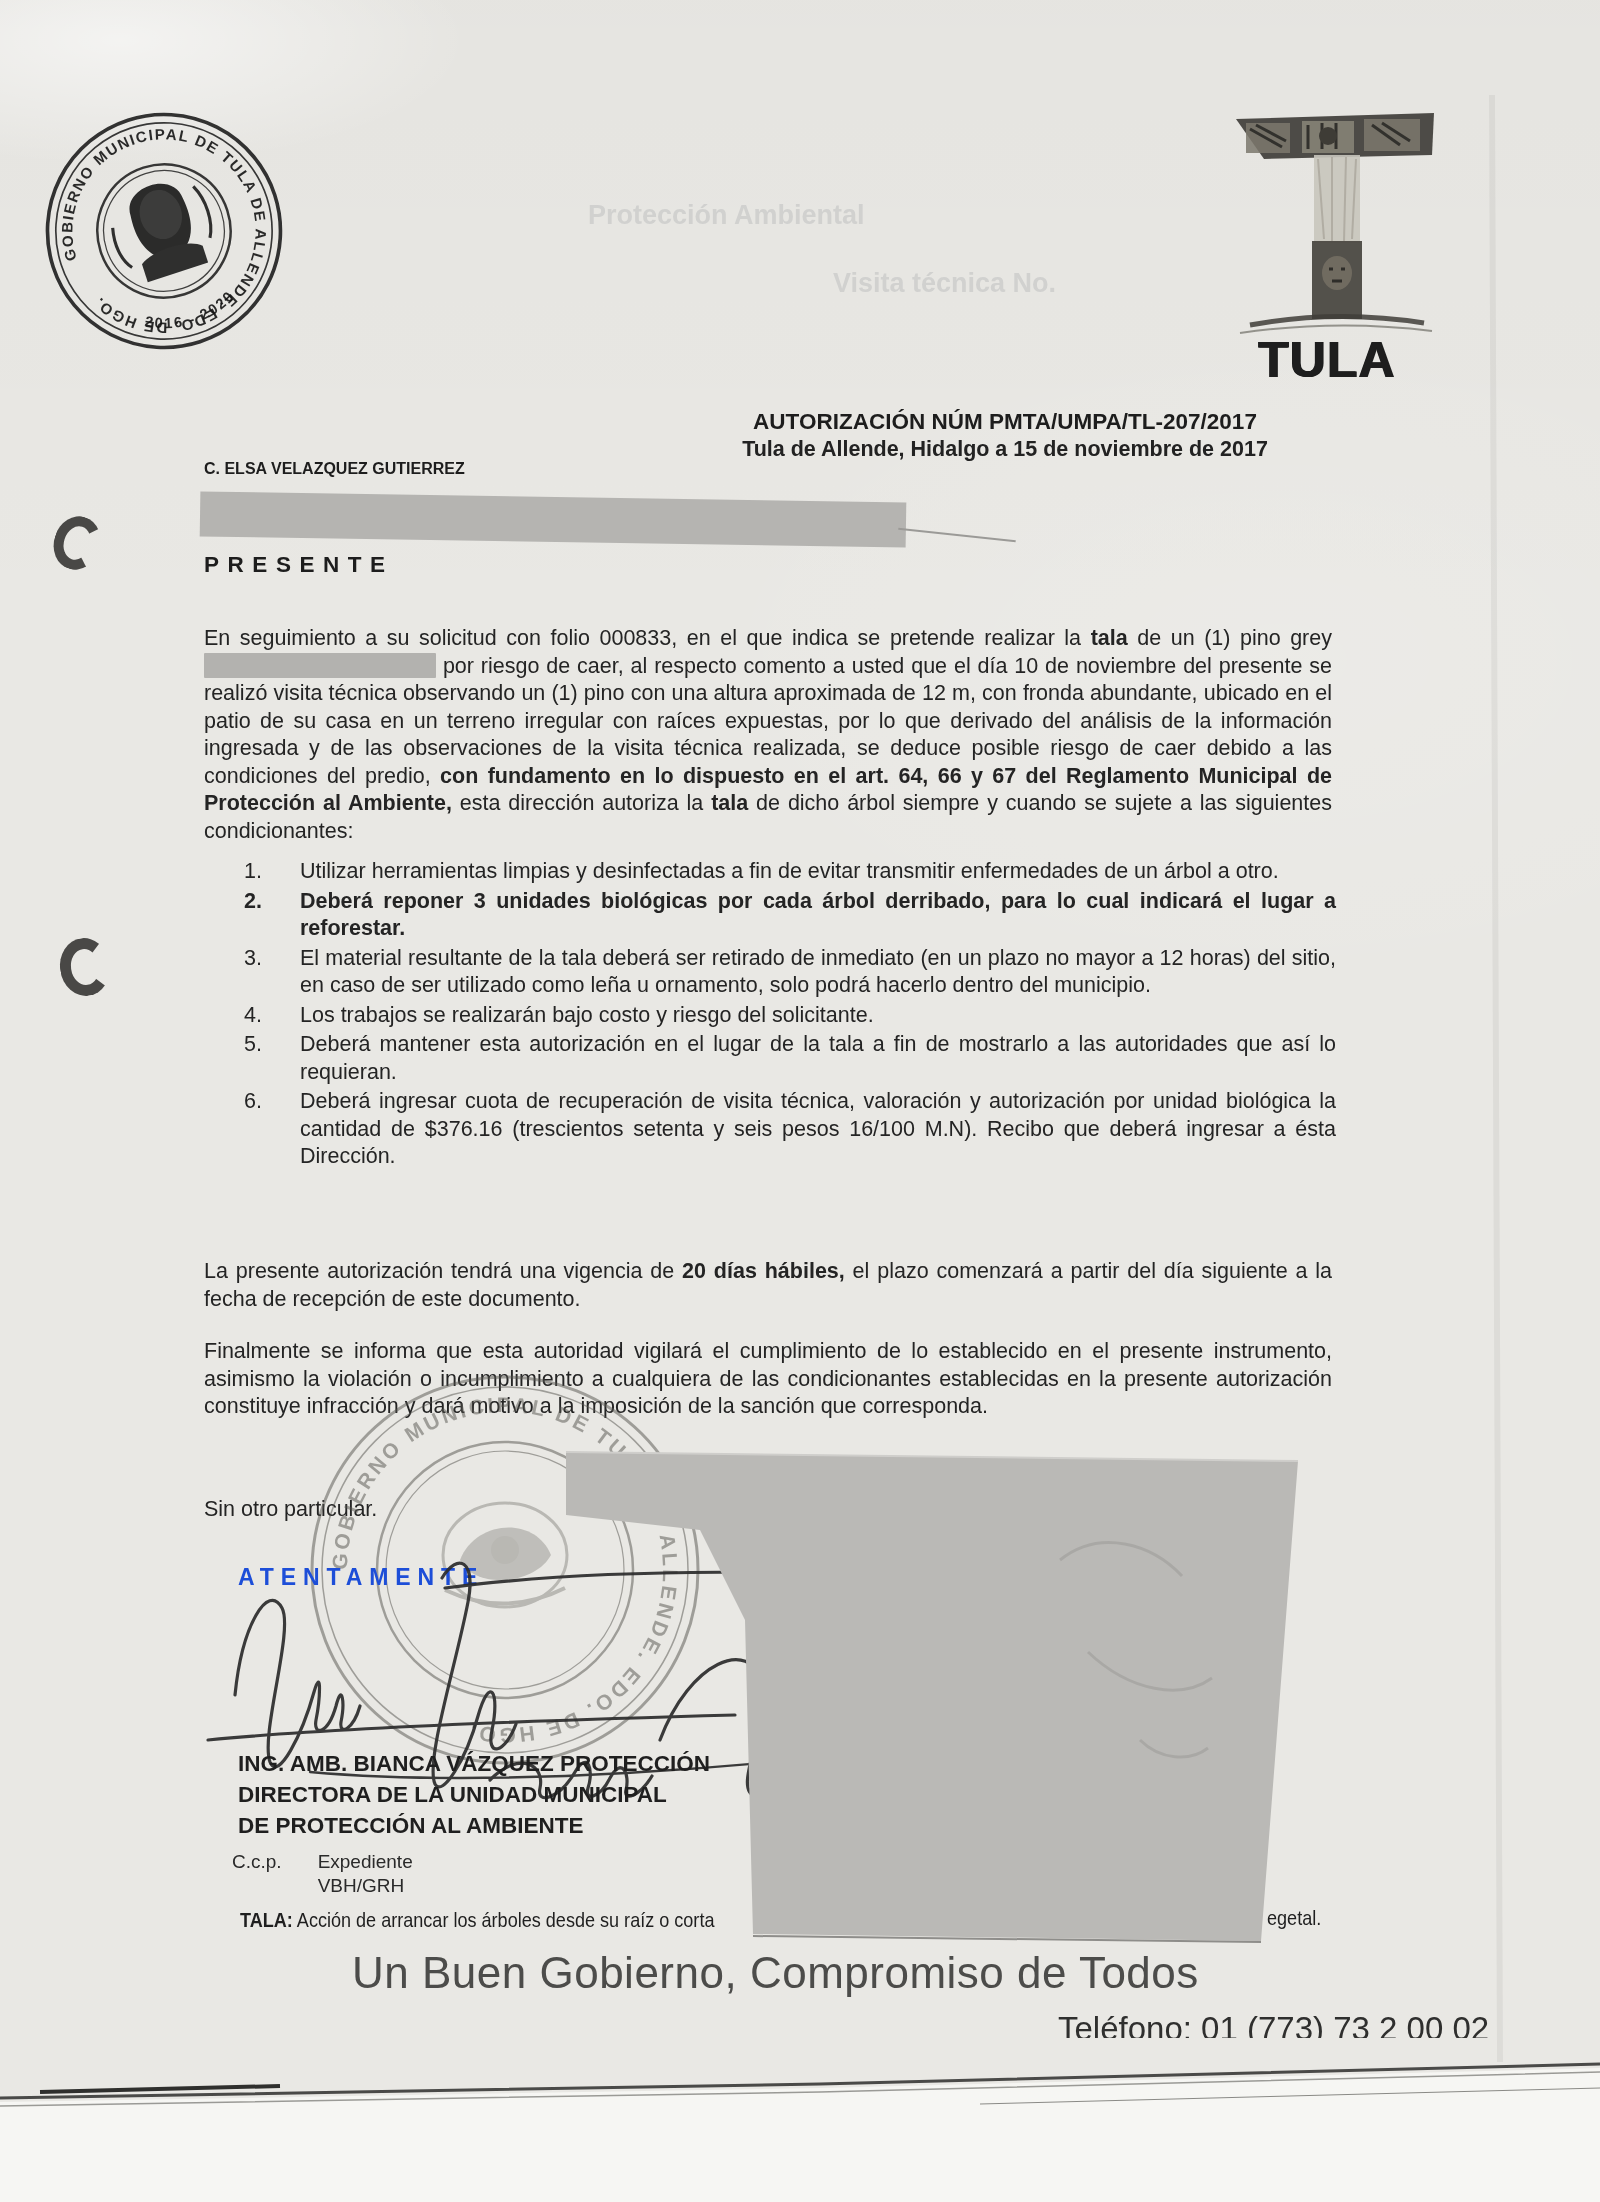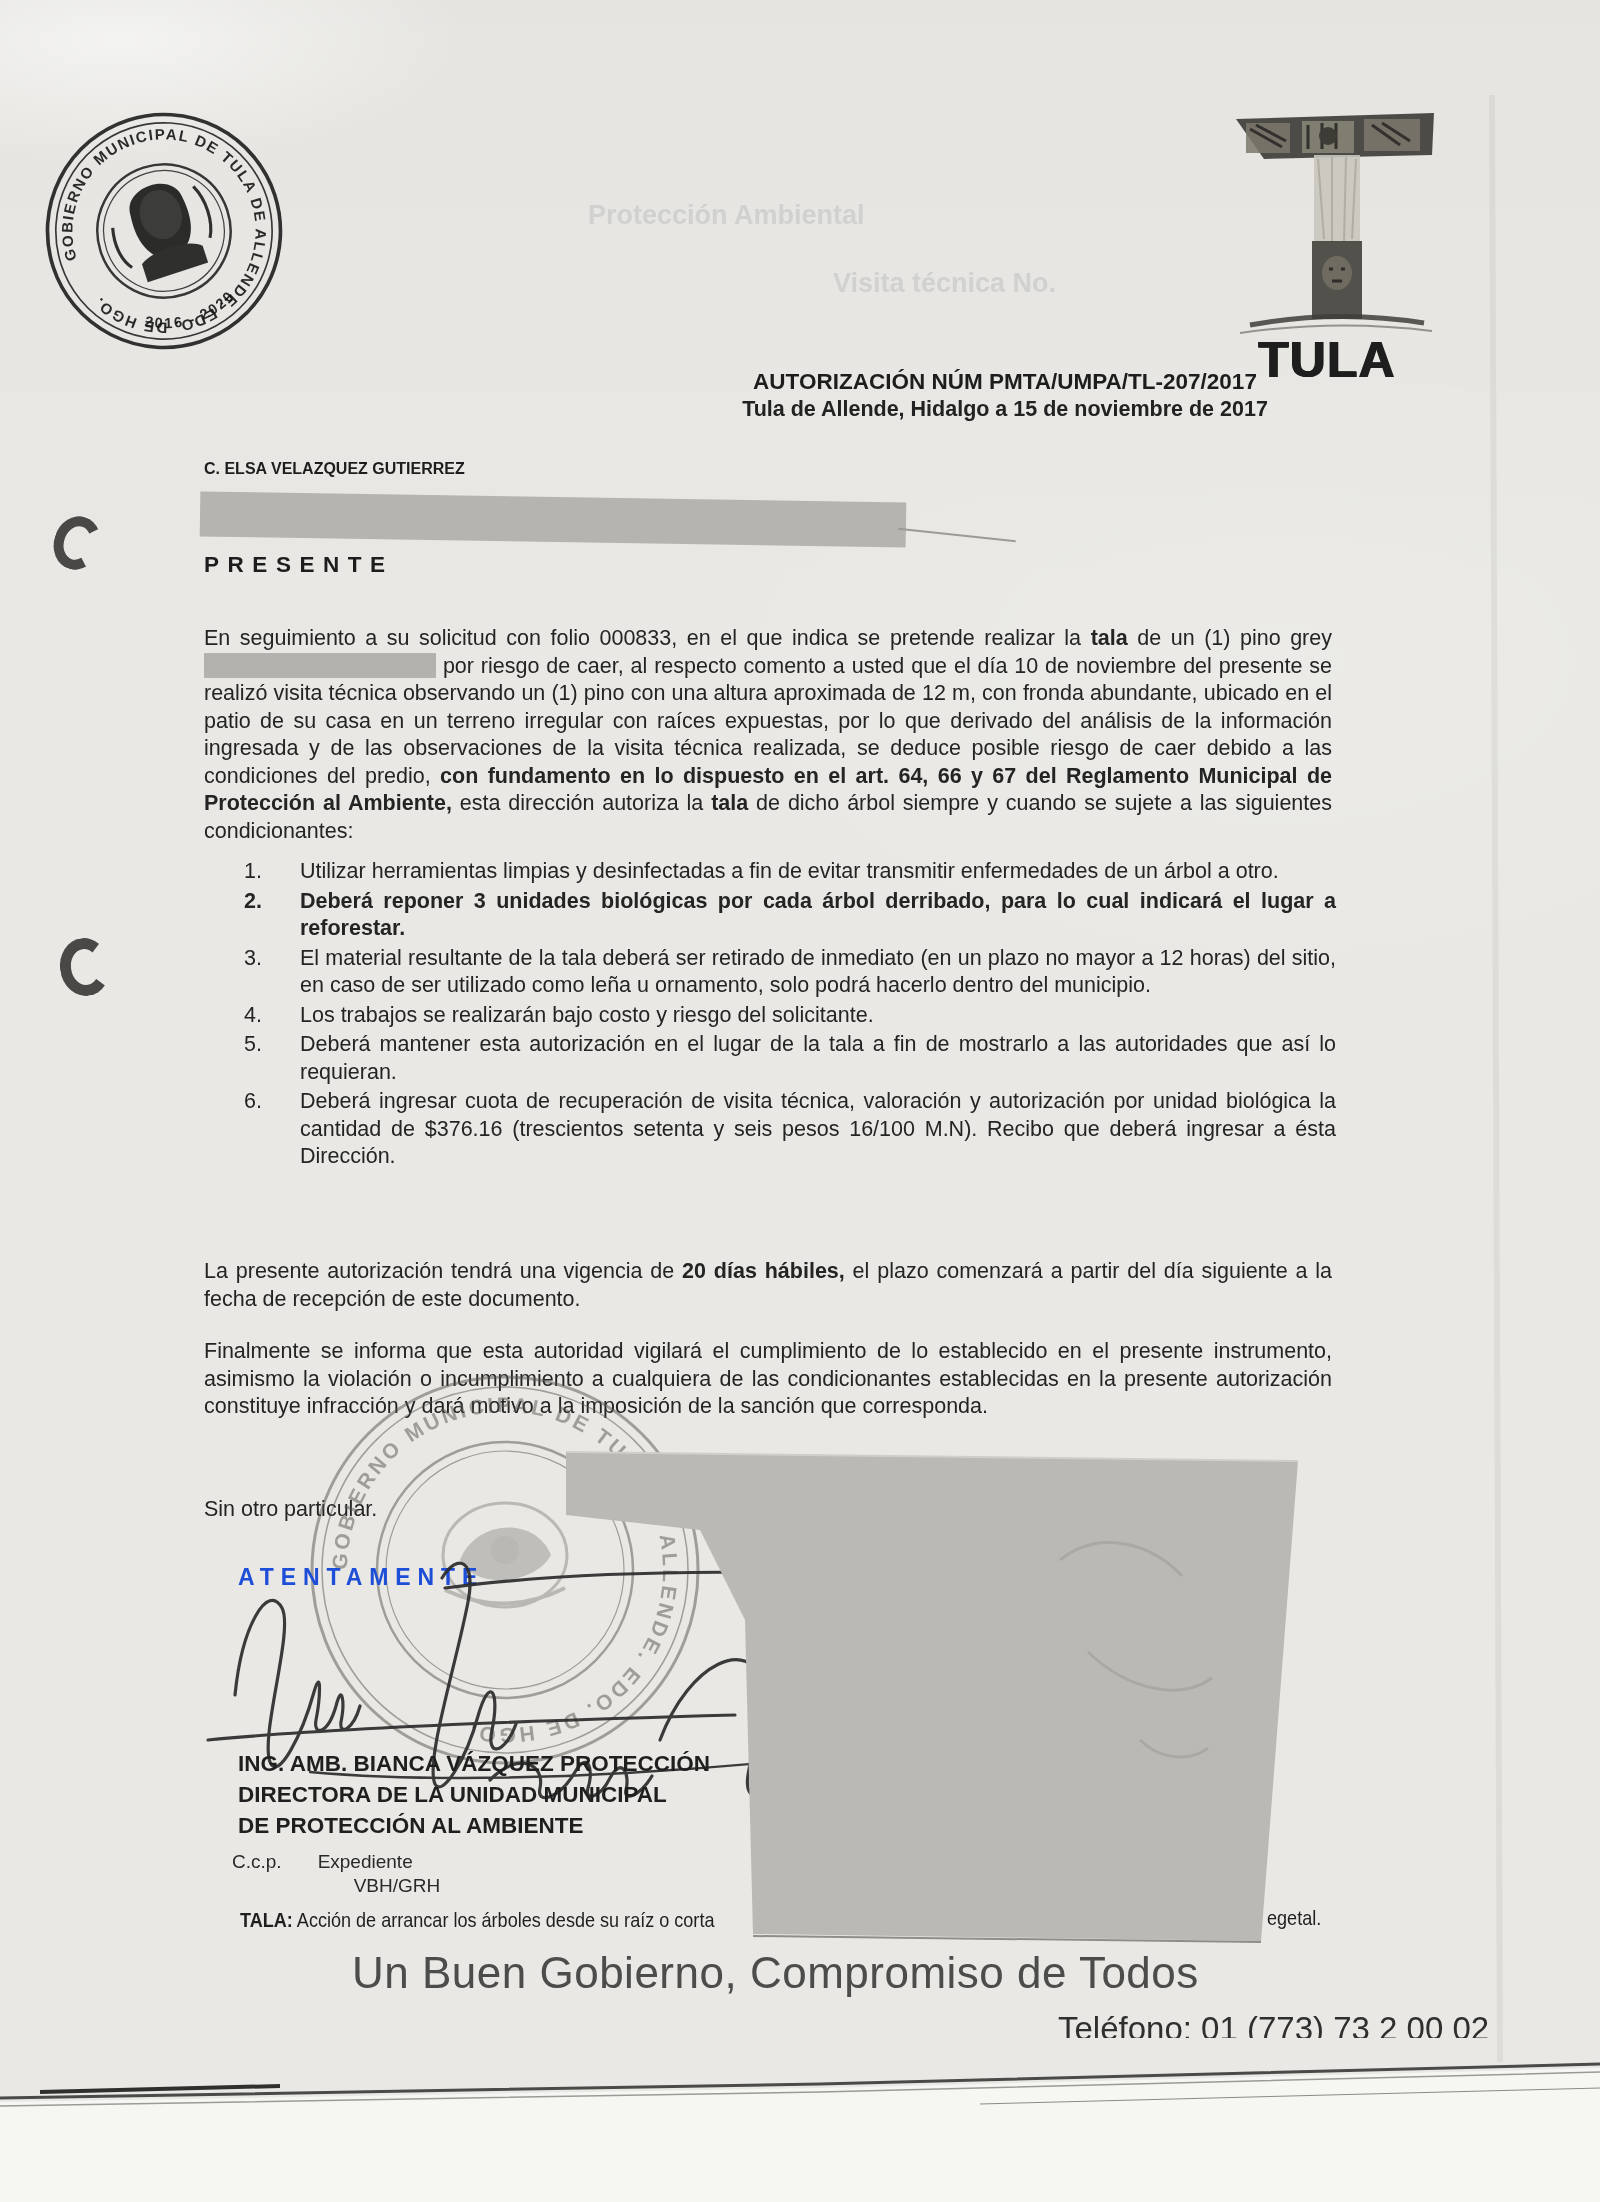--- a/index.html
+++ b/index.html
@@ -87,21 +87,21 @@
       <rect x="80" y="146" width="50" height="78" fill="#4b4942" opacity=".95"></rect>
       <ellipse cx="105" cy="178" rx="15" ry="17" fill="#767064" opacity=".85"></ellipse>
       <path d="M97,174 L101,174 M109,174 L113,174 M100,186 L110,186" stroke="#2e2d29" stroke-width="3" fill="none"></path>
       <path d="M18,230 Q 105,214 192,228" stroke="#3f3d38" stroke-width="5" fill="none" opacity=".85"></path>
       <path d="M8,238 Q 105,224 200,236" stroke="#6f6d66" stroke-width="2" fill="none" opacity=".7"></path>
     </svg>
     <div class="abs" style="left:26px;top:236px;font-size:50px;font-weight:bold;letter-spacing:1px;color:#1e1e1e;text-shadow:1px 0 0 #1e1e1e,-0.5px 0 0 #1e1e1e;">TULA</div>
   </div>
 
   <div class="abs" style="left:640px;top:368px;width:730px;text-align:center;">
-    <div class="b" style="font-size:22.5px;line-height:28px;color:#1d1d1d;">AUTORIZACIÓN NÚM PMTA/UMPA/TL-207/2017</div>
+    <div class="b" style="font-size:22.5px;line-height:28px;color:#1d1d1d;margin-top:40px;">AUTORIZACIÓN NÚM PMTA/UMPA/TL-207/2017</div>
     <div class="b" style="font-size:21.5px;line-height:27px;color:#222;">Tula de Allende, Hidalgo a 15 de noviembre de 2017</div>
   </div>
 
   <div class="abs b" style="left:204px;top:460px;font-size:16px;color:#1d1d1d;">C. ELSA VELAZQUEZ GUTIERREZ</div>
   <div class="abs redact" style="left:200px;top:497px;width:706px;height:45px;transform:rotate(0.9deg);"></div>
   <div class="abs" style="left:898px;top:534px;width:118px;height:2px;background:#9b9a97;transform:rotate(6deg);"></div>
   <div class="abs b" style="left:204px;top:552px;font-size:22.5px;letter-spacing:.38em;color:#1d1d1d;">PRESENTE</div>
 
   <div class="abs body-text just" style="left:204px;top:625px;width:1128px;">
     <span>En seguimiento a su solicitud con folio 000833, en el que indica se pretende realizar la </span><span class="b">tala</span><span> de un (1) pino grey </span><span class="redact-inline"></span><span> por riesgo de caer, al respecto comento a usted que el día 10 de noviembre del presente se realizó visita técnica observando un (1) pino con una altura aproximada de 12 m, con fronda abundante, ubicado en el patio de su casa en un terreno irregular con raíces expuestas, por lo que derivado del análisis de la información ingresada y de las observaciones de la visita técnica realizada, se deduce posible riesgo de caer debido a las condiciones del predio, </span><span class="b">con fundamento en lo dispuesto en el art. 64, 66 y 67 del Reglamento Municipal de Protección al Ambiente,</span><span> esta dirección autoriza la </span><span class="b">tala</span><span> de dicho árbol siempre y cuando se sujete a las siguientes condicionantes:</span>
@@ -184,21 +184,21 @@
   <div class="abs" style="left:238px;top:1748px;">
     <div class="sig-name">ING. AMB. BIANCA VÁZQUEZ PROTECCIÓN</div>
     <div class="sig-name">DIRECTORA DE LA UNIDAD MUNICIPAL</div>
     <div class="sig-name">DE PROTECCIÓN AL AMBIENTE</div>
   </div>
 
   <div class="abs ccp" style="left:232px;top:1850px;">
     <span>C.c.p.</span>
     <span>
       <span style="display:block;">Expediente</span>
-      <span style="display:block;margin-left:36px;">VBH/GRH</span>
+      <span style="display:block;">VBH/GRH</span>
     </span>
   </div>
 
   <div class="abs footnote-line" style="left:240px;top:1908px;width:1200px;">
     <span class="b">TALA:</span><span> Acción de arrancar los árboles desde su raíz o corta</span>
   </div>
   <div class="abs footnote-line" style="left:1267px;top:1906px;">egetal.</div>
 
   <div class="abs slogan" style="left:352px;top:1948px;">Un Buen Gobierno, Compromiso de Todos</div>
 

